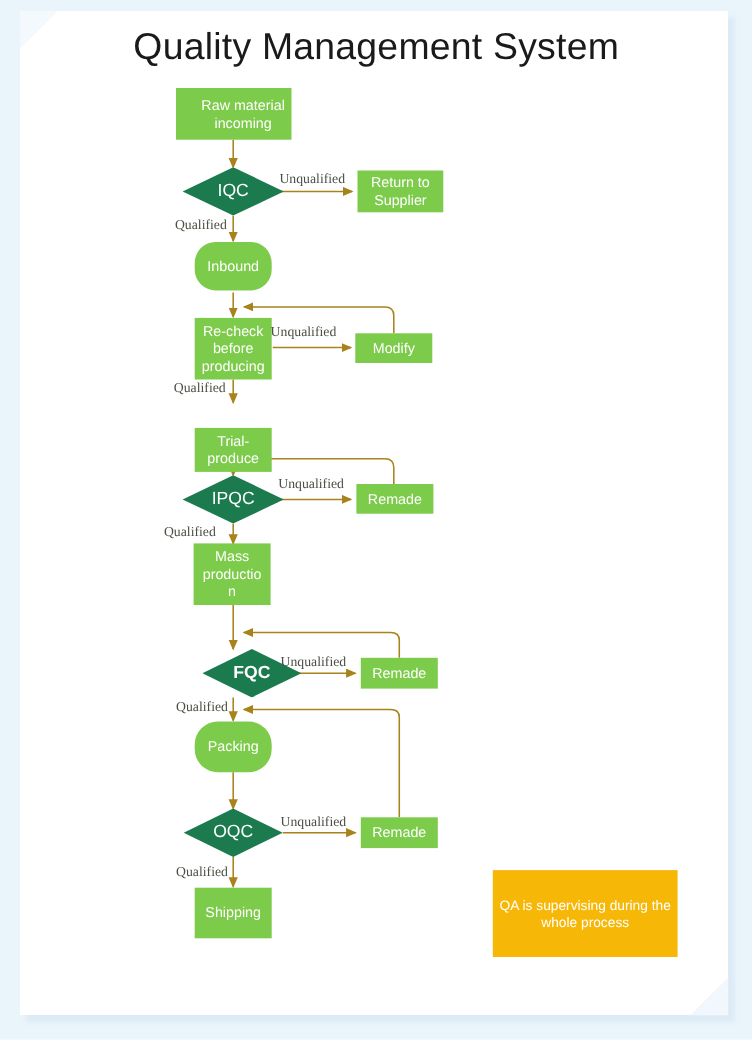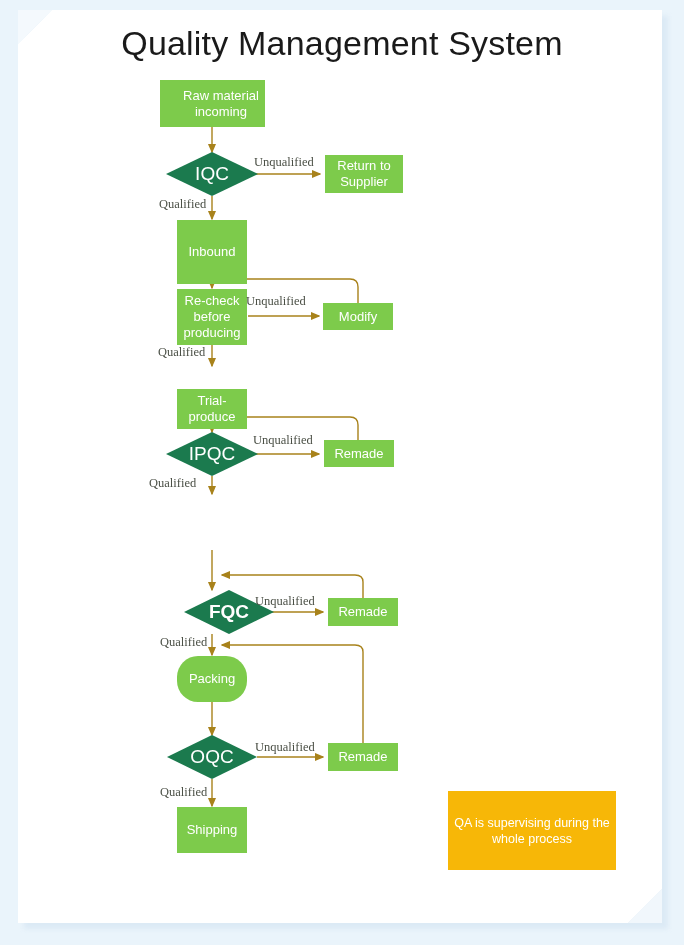--- a/index.html
+++ b/index.html
@@ -79,21 +79,21 @@
   .diamond-wrap{
     position:absolute;
   }
   .diamond-wrap svg{display:block;}
   .diamond-label{
     position:absolute;
     left:0;top:0;
     width:100%;height:100%;
     display:flex;align-items:center;justify-content:center;
     color:#ffffff;
-    font-size:19px;
+    font-size:16px;
   }
   .edge-label{
     position:absolute;
     font-family:"Liberation Serif", serif;
     font-size:12.5px;
     color:#4a4f45;
     white-space:nowrap;
   }
   svg.links{
     position:absolute;left:0;top:0;
@@ -166,37 +166,38 @@
 
     <div class="diamond-wrap" style="left:166px;top:152px;width:92px;height:44px;">
       <svg width="92" height="44" viewBox="0 0 92 44">
           <polygon points="46,0 92,22 46,44 0,22" fill="#1B7A4E"></polygon>
         </svg>
       <div class="diamond-label">IQC</div>
     </div>
 
     <div class="node proc" style="left:325px;top:155px;width:78px;height:38px;">Return to Supplier</div>
 
-    <div class="node proc" style="left:177px;top:220px;width:70px;height:64px;">Inbound</div>
+    <div class="node proc" style="left:177px;top:220px;width:70px;height:44px;border-radius:19px;">Inbound</div>
 
     <div class="node proc" style="left:177px;top:289px;width:70px;height:56px;">Re-check before producing</div>
 
     <div class="node proc" style="left:323px;top:303px;width:70px;height:27px;">Modify</div>
 
     <div class="node proc" style="left:177px;top:367px;width:70px;height:40px;margin-top:22px;">Trial-produce</div>
 
     <div class="diamond-wrap" style="left:166px;top:432px;width:92px;height:44px;">
       <svg width="92" height="44" viewBox="0 0 92 44">
           <polygon points="46,0 92,22 46,44 0,22" fill="#1B7A4E"></polygon>
         </svg>
       <div class="diamond-label">IPQC</div>
     </div>
 
     <div class="node proc" style="left:324px;top:440px;width:70px;height:27px;">Remade</div>
 
+    <div class="node proc" style="left:176px;top:494px;width:70px;height:56px;">Mass productio n</div>
 
     <div class="diamond-wrap" style="left:184px;top:590px;width:90px;height:44px;font-weight:bold;">
       <svg width="90" height="44" viewBox="0 0 90 44">
           <polygon points="45,0 90,22 45,44 0,22" fill="#1B7A4E"></polygon>
         </svg>
       <div class="diamond-label">FQC</div>
     </div>
 
     <div class="node proc" style="left:328px;top:598px;width:70px;height:28px;">Remade</div>
 

